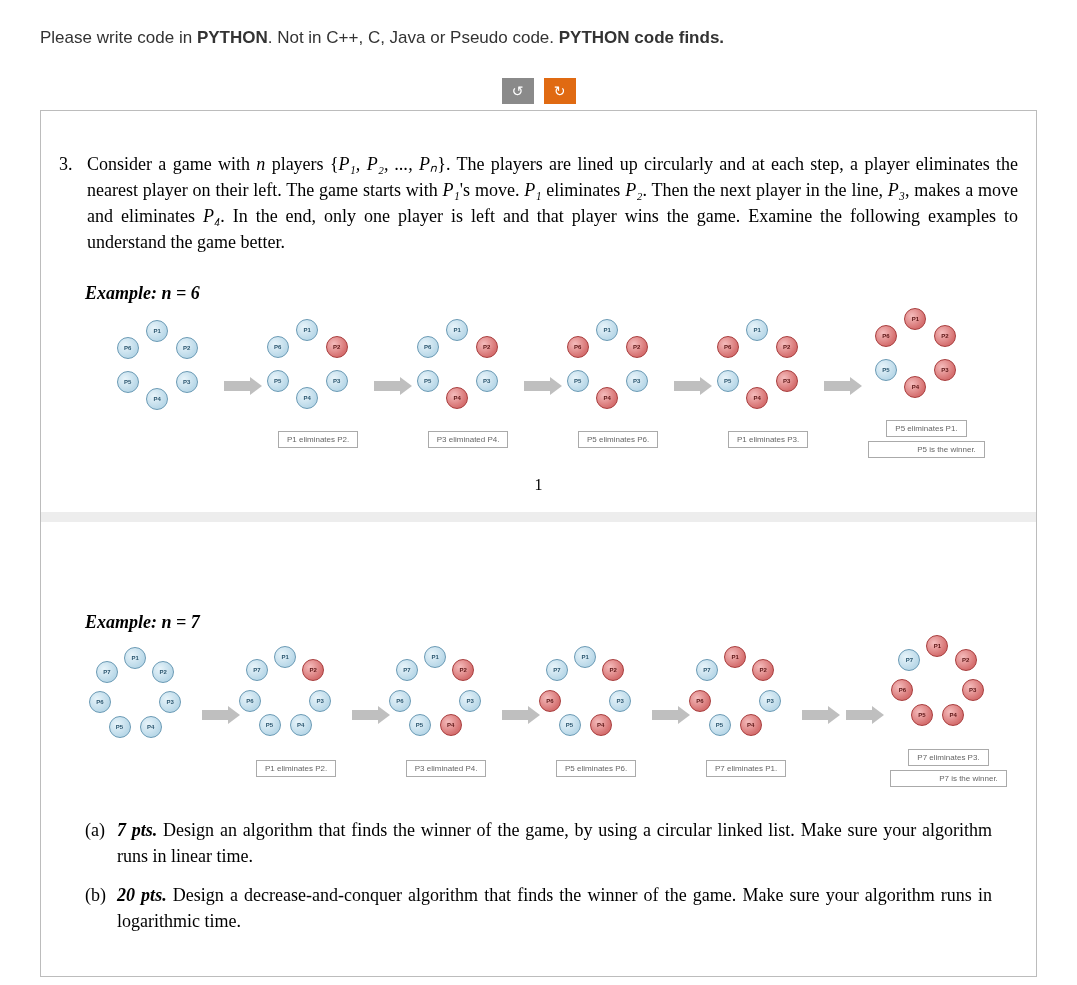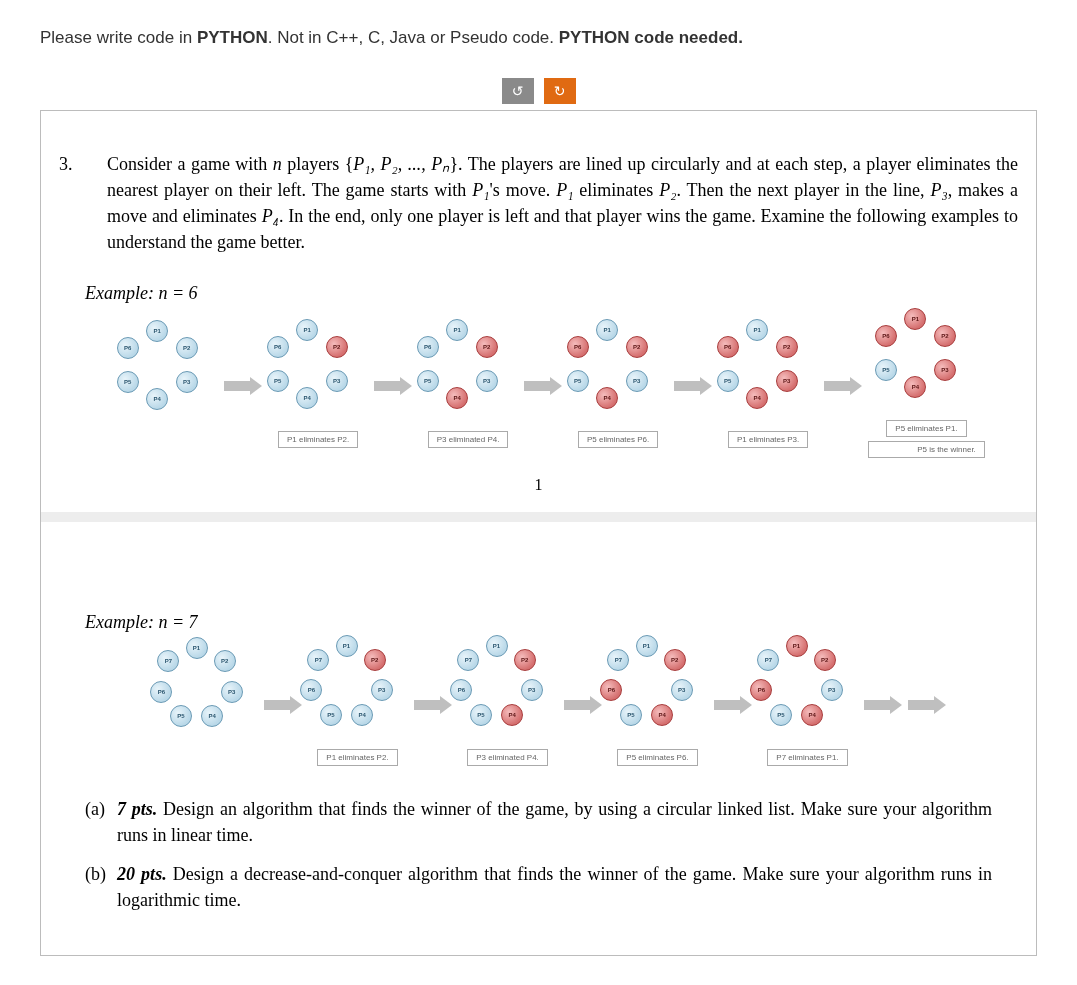--- a/index.html
+++ b/index.html
@@ -45,25 +45,25 @@
     box-sizing: border-box;
     font-family: "Times New Roman", Times, serif;
   }
   .q-body {
     font-size: 18px;
     color: #000;
     line-height: 1.45;
     display: flex;
   }
   .q-num { width: 28px; flex: 0 0 28px; }
-  .q-txt { flex: 1; text-align: justify; margin-left: 20px; }
+  .q-txt { flex: 1; text-align: justify; }
   .q-txt .it { font-style: italic; }
   .example-hdr {
     font-style: italic;
-    font-weight: 400;
+    font-weight: 700;
     font-size: 18px;
     margin: 28px 0 10px 26px;
   }
   .page-num {
     text-align: center;
     font-size: 16px;
     margin: 18px 0 10px 0;
     font-family: "Times New Roman", Times, serif;
   }
   .divider {
@@ -159,21 +159,21 @@
     text-align: justify;
   }
   .part-label { width: 32px; flex: 0 0 32px; }
 </style>
 </head>
 <body>
 
 <div class="outer">
 
   <div class="instruction">
-    <span>Please write code in </span><b>PYTHON</b><span>. Not in C++, C, Java or Pseudo code. </span><b>PYTHON code needed.</b>
+    <span>Please write code in </span><b>PYTHON</b><span>. Not in C++, C, Java or Pseudo code. </span><b>PYTHON code finds.</b>
   </div>
 
   <div class="button-row">
     <div class="btn gray">
       <span>↺</span>
     </div>
     <div class="btn orange">
       <span>↻</span>
     </div>
   </div>
@@ -328,20 +328,33 @@
             <div class="node alive" style="left: 85.0974px; top: 58.0108px; transform: translate(-50%, -50%); margin-left: -11px; margin-top: -11px;">P3</div>
             <div class="node dead" style="left: 65.6198px; top: 82.4349px; transform: translate(-50%, -50%); margin-left: -11px; margin-top: -11px;">P4</div>
             <div class="node alive" style="left: 34.3802px; top: 82.4349px; transform: translate(-50%, -50%); margin-left: -11px; margin-top: -11px;">P5</div>
             <div class="node dead" style="left: 14.9026px; top: 58.0108px; transform: translate(-50%, -50%); margin-left: -11px; margin-top: -11px;">P6</div>
             <div class="node alive" style="left: 21.8541px; top: 27.5544px; transform: translate(-50%, -50%); margin-left: -11px; margin-top: -11px;">P7</div>
           </div>
           <div class="cap">P7 eliminates P1.</div>
         </div>
         <div class="arrow"></div>
         <div class="arrow"></div>
+        <div class="stage">
+          <div class="ring">
+            <div class="node dead" style="left: 50px; top: 14px; transform: translate(-50%, -50%); margin-left: -11px; margin-top: -11px;">P1</div>
+            <div class="node dead" style="left: 78.1459px; top: 27.5544px; transform: translate(-50%, -50%); margin-left: -11px; margin-top: -11px;">P2</div>
+            <div class="node dead" style="left: 85.0974px; top: 58.0108px; transform: translate(-50%, -50%); margin-left: -11px; margin-top: -11px;">P3</div>
+            <div class="node dead" style="left: 65.6198px; top: 82.4349px; transform: translate(-50%, -50%); margin-left: -11px; margin-top: -11px;">P4</div>
+            <div class="node dead" style="left: 34.3802px; top: 82.4349px; transform: translate(-50%, -50%); margin-left: -11px; margin-top: -11px;">P5</div>
+            <div class="node dead" style="left: 14.9026px; top: 58.0108px; transform: translate(-50%, -50%); margin-left: -11px; margin-top: -11px;">P6</div>
+            <div class="node alive" style="left: 21.8541px; top: 27.5544px; transform: translate(-50%, -50%); margin-left: -11px; margin-top: -11px;">P7</div>
+          </div>
+          <div class="cap">P7 eliminates P3.</div>
+          <div class="cap">P7 is the winner.</div>
+        </div>
       </div>
 
     <div class="parts">
       <div class="part">
         <div class="part-label">(a)</div>
         <div>
           <b><i>7 pts.</i></b><span> Design an algorithm that finds the winner of the game, by using a circular linked list. Make sure your algorithm runs in linear time.</span>
         </div>
       </div>
       <div class="part">

